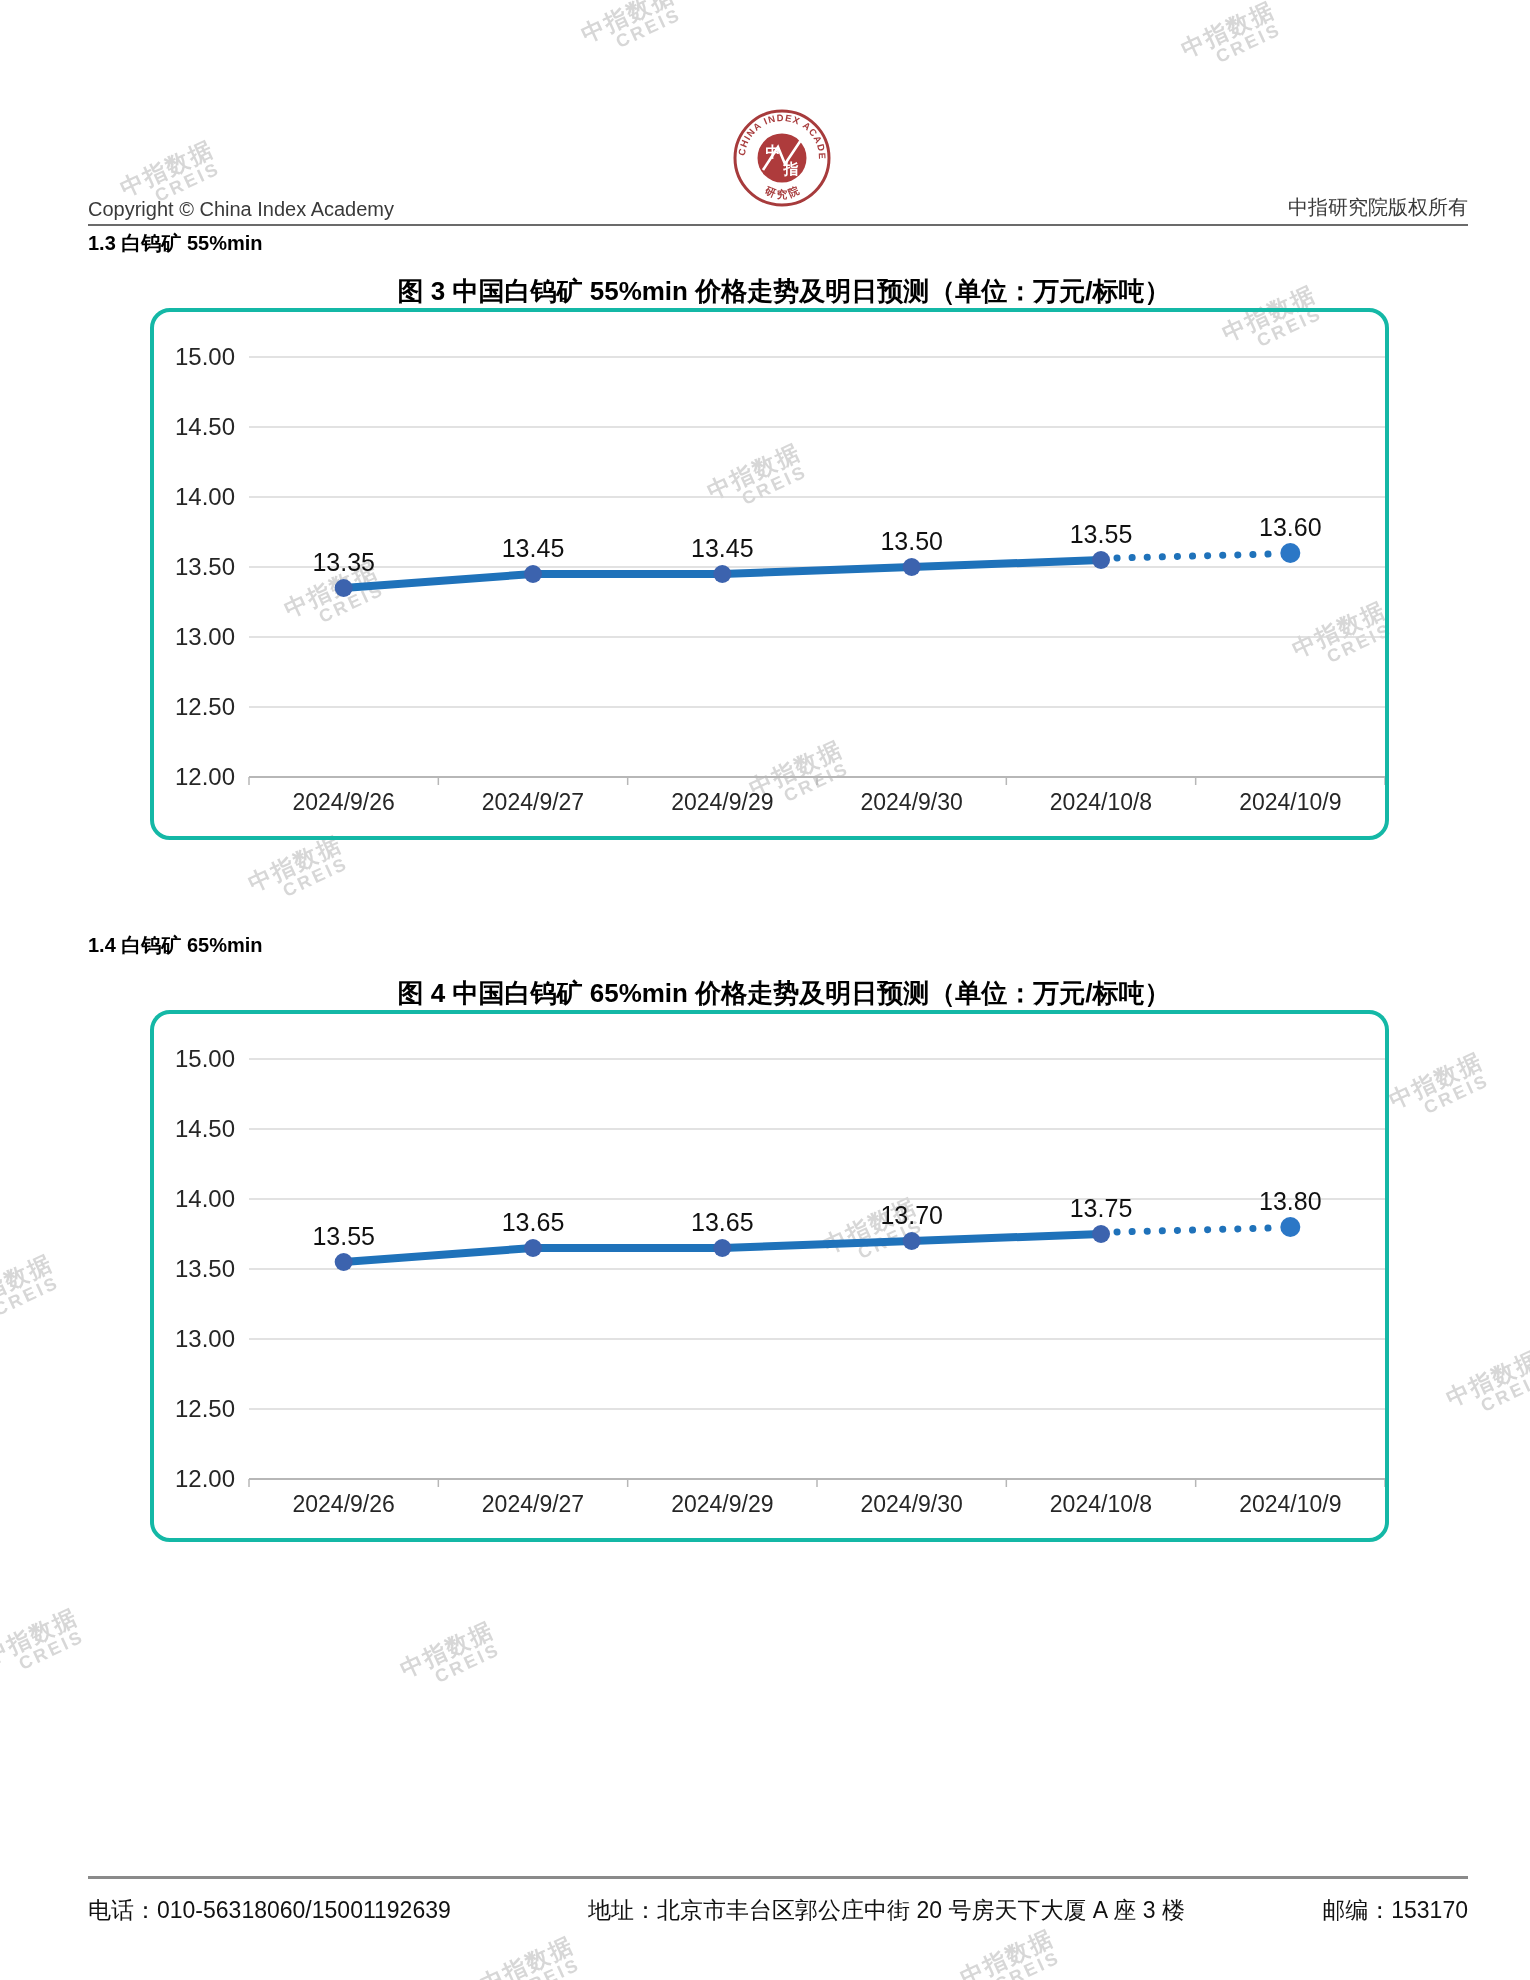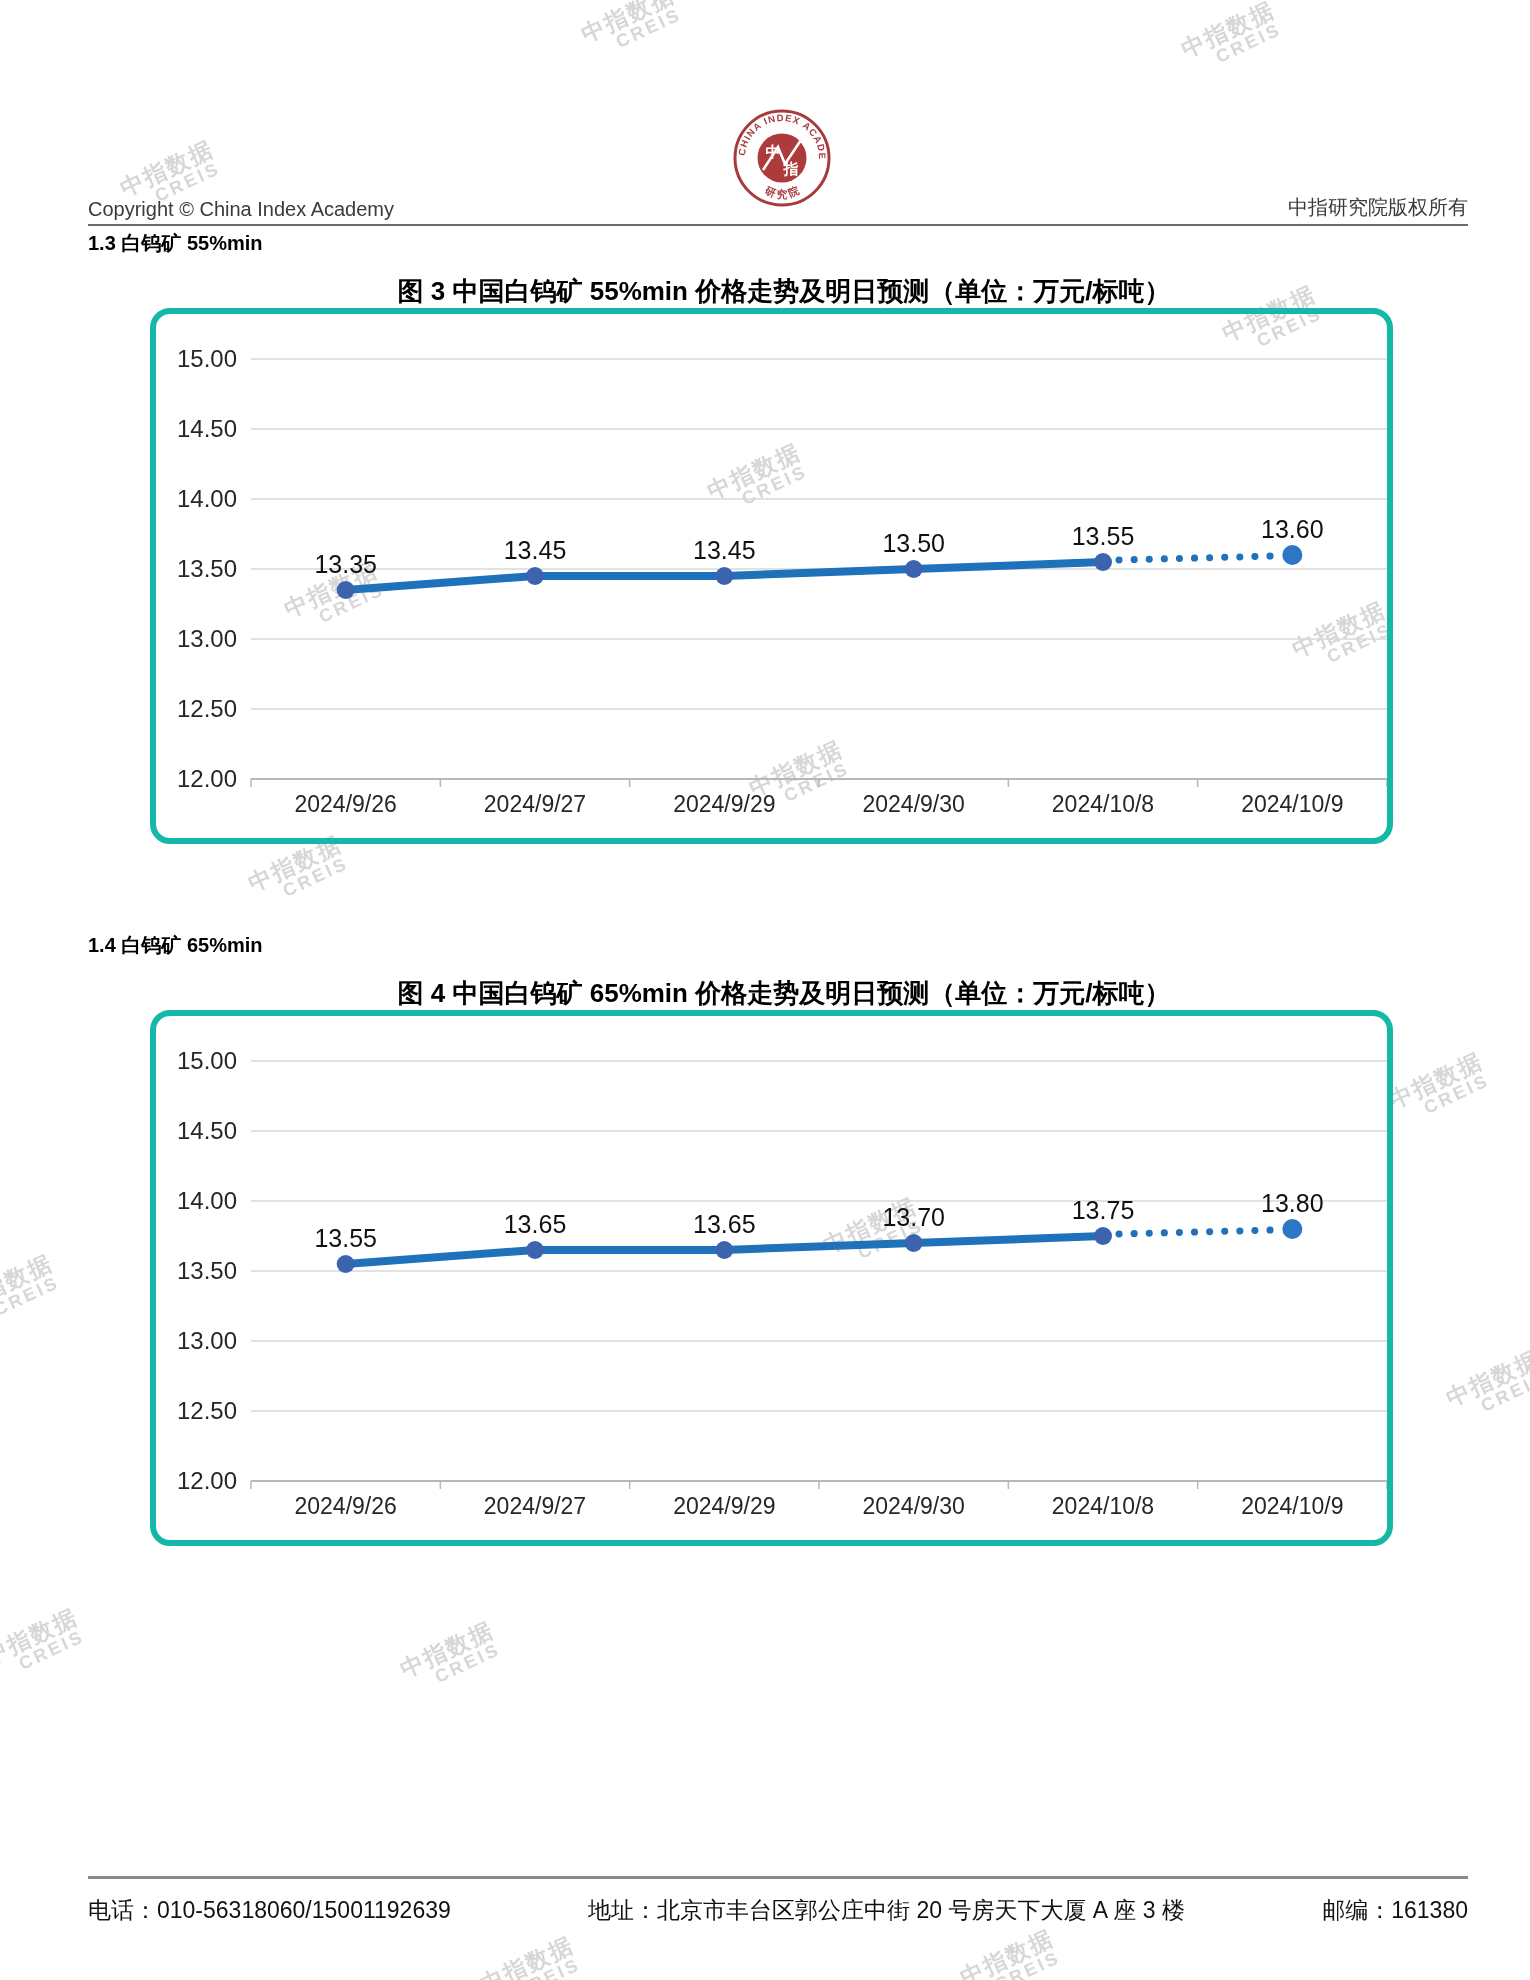--- a/index.html
+++ b/index.html
@@ -26,21 +26,21 @@
   .sec-heading{
     position:absolute;left:88px;width:900px;margin:0;
     font-size:20px;font-weight:bold;color:#000;
   }
   .chart-title{
     position:absolute;left:0;width:100%;text-align:center;
     font-size:26px;font-weight:bold;color:#000;margin-left:19px;
   }
   .chart-panel{
     position:absolute;left:150px;width:1231px;height:524px;
-    border:6px solid #14b8a6;border-radius:20px;background:transparent;
+    border:4px solid #14b8a6;border-radius:20px;background:transparent;
   }
   .chart-panel svg{display:block;}
   svg text{font-family:"Liberation Sans","DejaVu Sans",sans-serif;}
   .footer{
     position:absolute;left:88px;right:62px;top:1876px;
     border-top:3px solid #8a8a8a;padding-top:16px;
     display:flex;justify-content:space-between;
     font-size:23px;color:#111;
   }
 </style>
@@ -239,17 +239,17 @@
           <text x="568.3333333333334" y="216.99999999999994" text-anchor="middle" font-size="25" fill="#111111">13.65</text>
           <text x="757.6666666666667" y="210.0000000000001" text-anchor="middle" font-size="25" fill="#111111">13.70</text>
           <text x="947" y="203" text-anchor="middle" font-size="25" fill="#111111">13.75</text>
           <text x="1136.3333333333335" y="195.9999999999999" text-anchor="middle" font-size="25" fill="#111111">13.80</text>
         </svg>
     </div>
 
     <div class="footer">
       <span>电话：010-56318060/15001192639</span>
       <span>地址：北京市丰台区郭公庄中街 20 号房天下大厦 A 座 3 楼</span>
-      <span>邮编：161380</span>
+      <span>邮编：153170</span>
     </div>
 
   </div>
 </div>
 
 </body></html>

